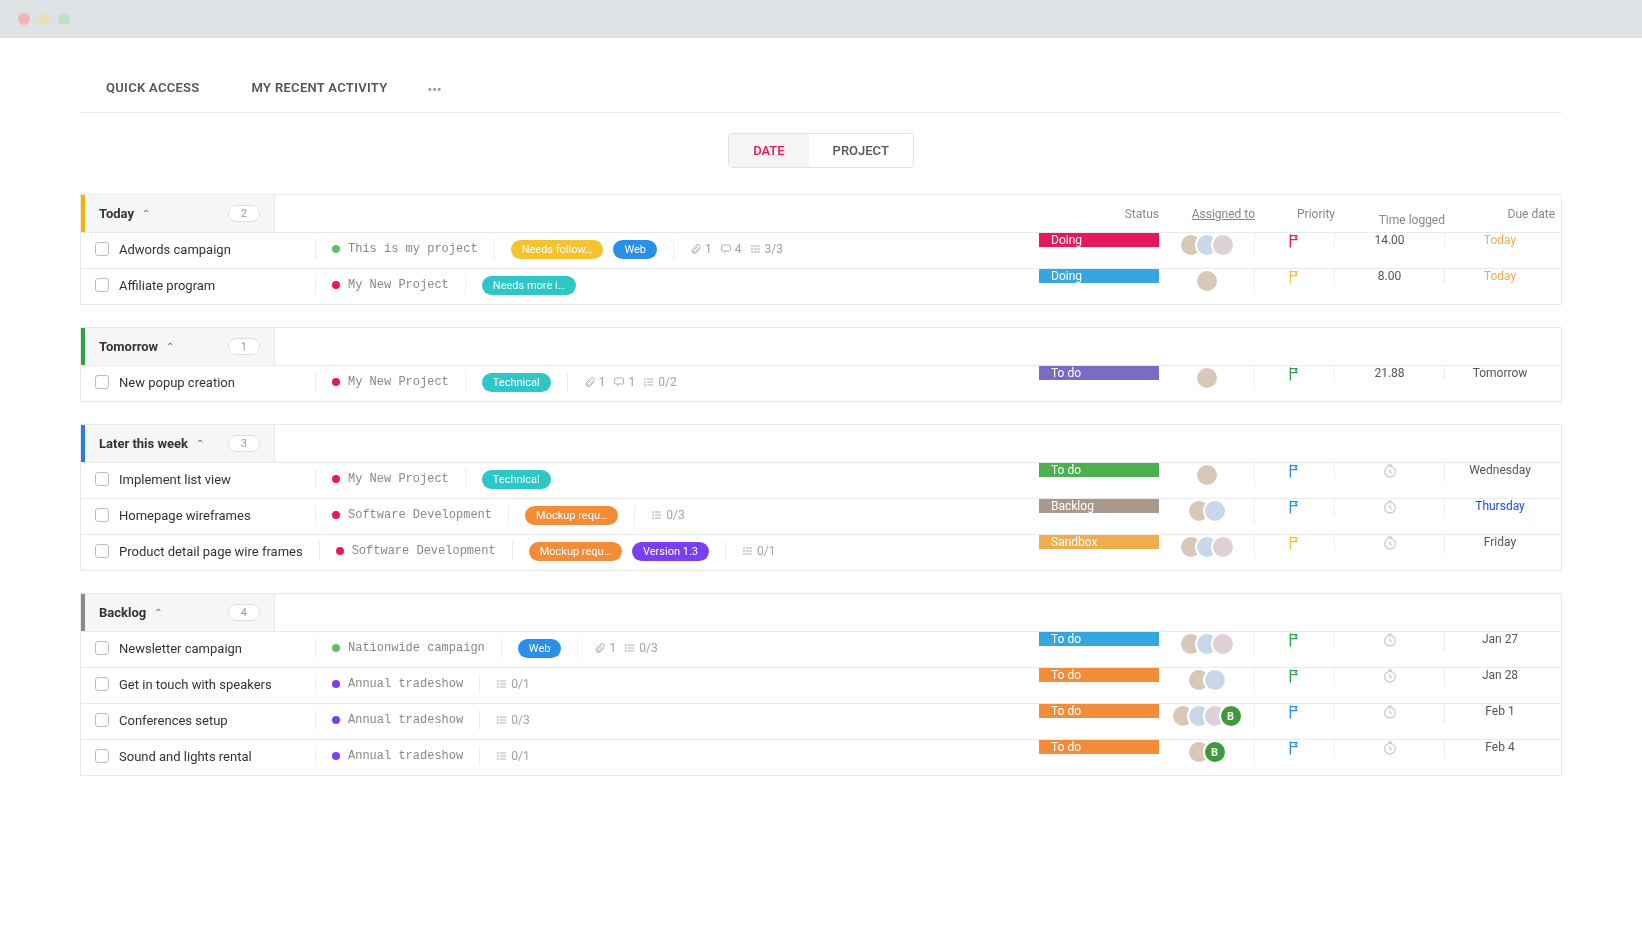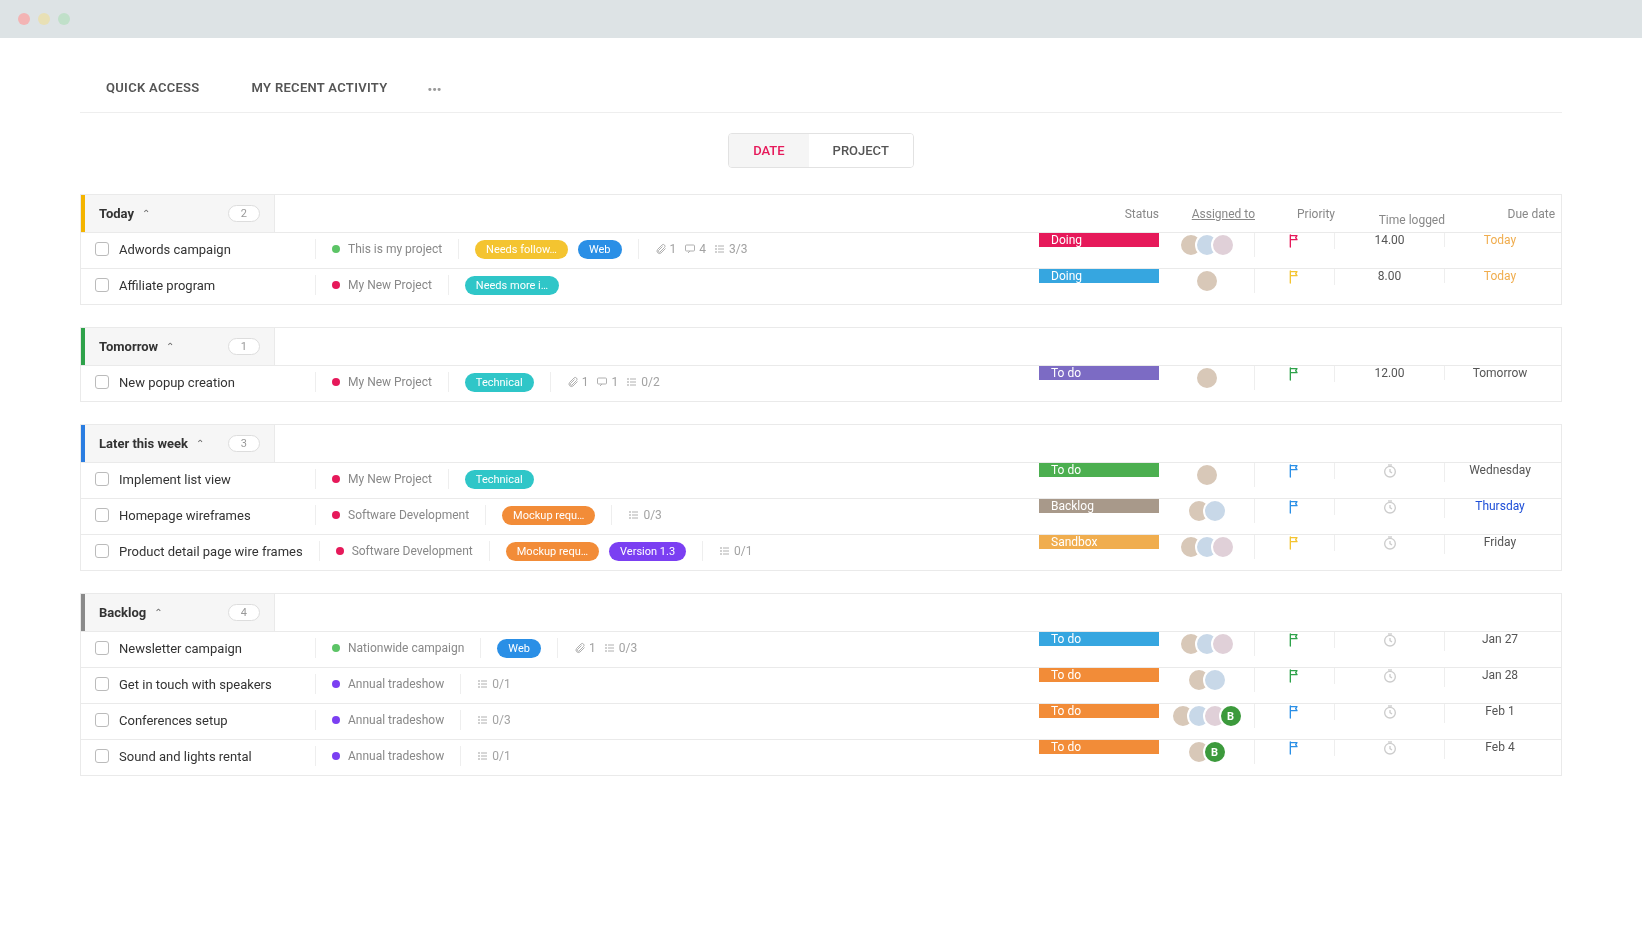--- a/index.html
+++ b/index.html
@@ -32,21 +32,21 @@
 .col-priority { width: 80px; }
 .col-time { width: 110px; margin-top: 12px; }
 .col-due { width: 110px; margin-right: 6px; }
 
 .task-row { display: flex; align-items: flex-start; border: 1px solid #eaeaea; border-top: none; min-height: 36px; }
 .row-stripe { width: 4px; }
 .task-main { flex: 1; display: flex; align-items: center; gap: 10px; padding: 6px 10px; }
 .chk { width: 14px; height: 14px; border: 1.5px solid #bbb; border-radius: 3px; background: #fff; cursor: pointer; flex-shrink: 0; }
 .task-name { font-size: 13px; color: #333; min-width: 180px; }
 .vsep { width: 1px; height: 20px; background: #eee; margin: 0 6px; }
-.proj { display: flex; align-items: center; gap: 8px; color: #888; font-size: 12px; }
+.proj { display: flex; align-items: center; gap: 8px; color: #888; font-size: 12px; font-family: Liberation Mono, monospace; }
 .proj-dot { width: 8px; height: 8px; border-radius: 50%; }
 .badge { color: #fff; font-size: 11px; padding: 3px 11px; border-radius: 11px; white-space: nowrap; }
 .meta { display: flex; align-items: center; gap: 8px; color: #a2a2a2; font-size: 12px; }
 .meta-i { display: inline-flex; align-items: center; gap: 3px; }
 .status-cell { width: 120px; display: flex; align-items: center; justify-content: flex-start; padding-left: 12px; color: #fff; font-size: 12px; }
 .assigned-cell { width: 96px; display: flex; align-items: center; justify-content: center; border-right: 1px solid #eee; }
 .priority-cell { width: 80px; display: flex; align-items: center; justify-content: center; border-right: 1px solid #eee; }
 .time-cell { width: 110px; display: flex; align-items: center; justify-content: center; color: #555; font-size: 12px; border-right: 1px solid #eee; }
 .due-cell { width: 110px; display: flex; align-items: center; justify-content: center; font-size: 12px; color: #555; margin-right: 6px; }
 
@@ -230,21 +230,21 @@
               <div class="avatar" style="background:#d8c8b8"></div>
             </div>
           </div>
       <div class="priority-cell">
             <svg class="flag-svg" viewBox="0 0 24 24" fill="none">
               <path d="M5 3v18" stroke="#2ea24a" stroke-width="2" stroke-linecap="round"></path>
               <path d="M5 4h10l-2 3 2 3H5" fill="none" stroke="#2ea24a" stroke-width="2" stroke-linejoin="round"></path>
             </svg>
           </div>
       <div class="time-cell">
-            <span>12.00</span>
+            <span>21.88</span>
           </div>
       <div class="due-cell" style="color:#555">Tomorrow</div>
     </div>
       </div>
       <div class="section">
     <div class="section-head">
       <div class="section-stripe" style="background:#2a7de1"></div>
       <div class="section-title-wrap">
         <span class="section-title">Later this week</span>
         <span class="chev">⌃</span>

